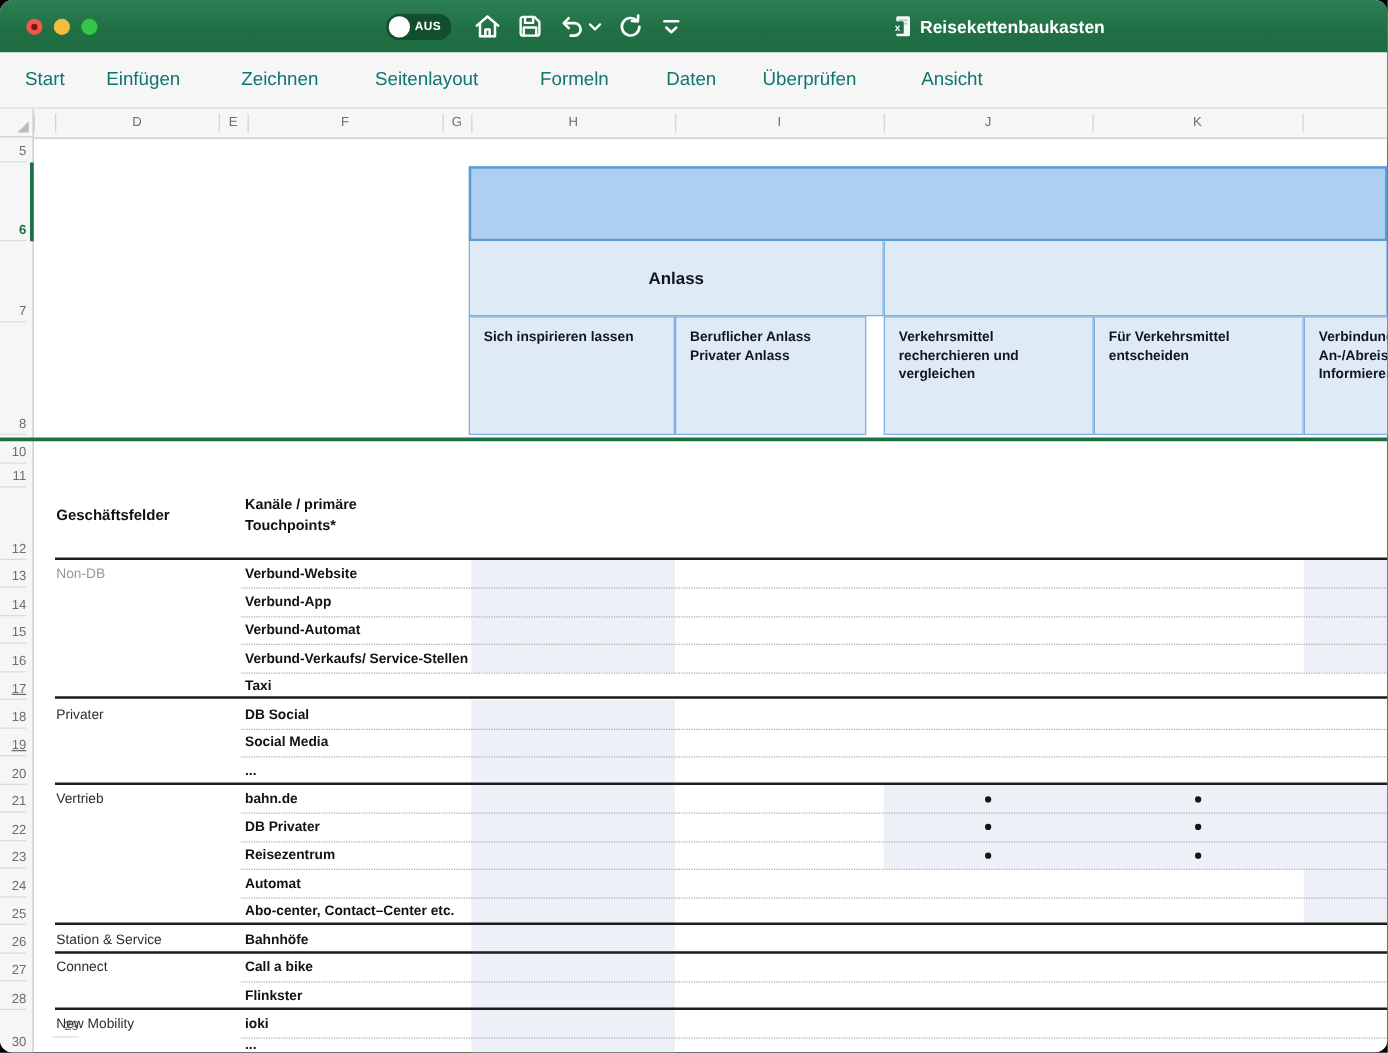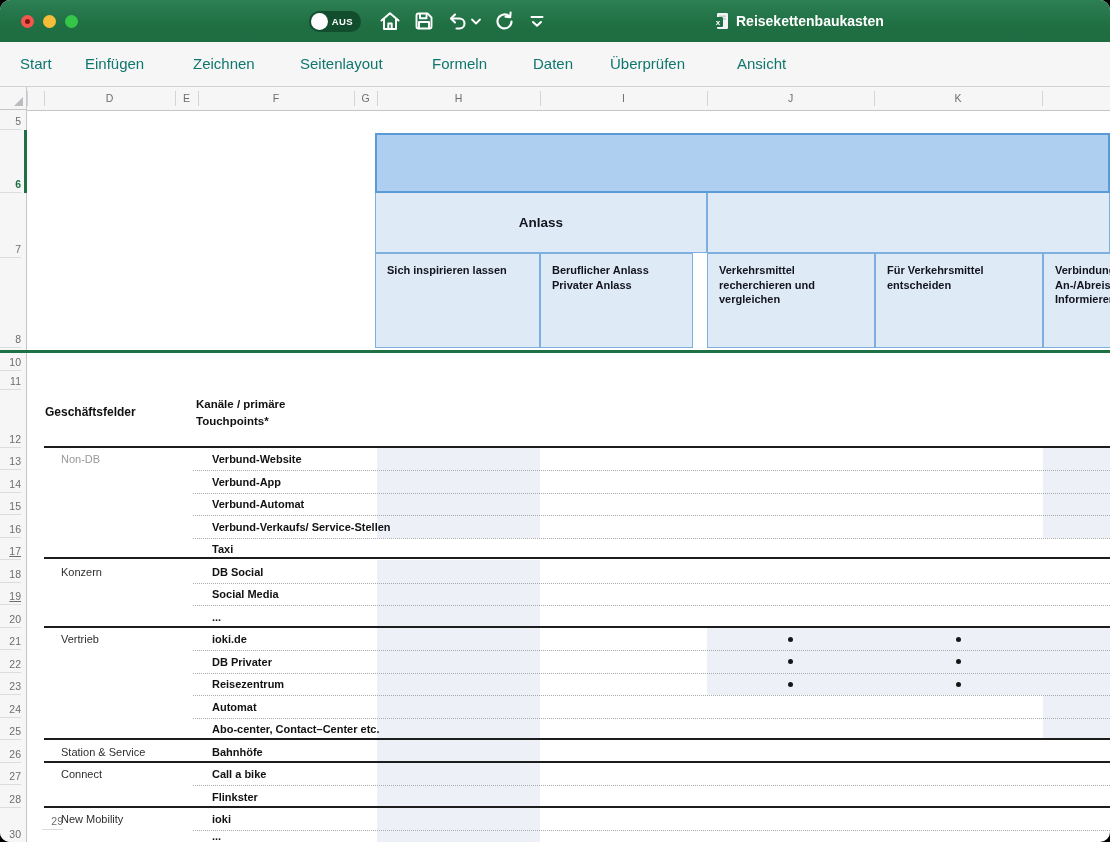--- a/index.html
+++ b/index.html
@@ -46,21 +46,21 @@
   .phase-cell{position:absolute;top:0;height:95px;background:#deebf7;border:1px solid #7fafdf;border-top:1px solid #7fafdf;box-sizing:border-box;padding:9px 10px 0 11px;font-size:11px;font-weight:700;color:#14141e;line-height:14.5px;}
 
   
   .gf-header{position:absolute;left:45px;top:405px;font-size:12px;font-weight:700;color:#111;}
   .kanal-header{position:absolute;left:196px;top:396px;font-size:11.5px;font-weight:700;color:#111;line-height:16.5px;width:160px;}
 
   
   .shade{position:absolute;background:#edf1f7;}
   .tline{position:absolute;left:44px;width:1066px;height:2px;background:#1d1d1d;z-index:5;}
   .dline{position:absolute;left:193px;width:917px;height:0;border-top:1px dotted #aaaaaa;z-index:4;}
-  .brow{position:absolute;left:16px;width:890px;}
+  .brow{position:absolute;left:0;width:890px;}
   .glabel{position:absolute;left:45px;top:0;height:100%;display:flex;align-items:center;font-size:11px;color:#2e2e2e;white-space:nowrap;}
   .glabel.muted{color:#989898;}
   .chan{position:absolute;left:196px;top:0;height:100%;display:flex;align-items:center;font-size:11px;font-weight:700;color:#121212;white-space:nowrap;}
   .dot{position:absolute;width:5px;height:5px;border-radius:50%;background:#161616;z-index:6;}
 </style>
 </head>
 <body>
 
 <div id="window">
 
@@ -256,32 +256,32 @@
     <div class="brow" style="top:493px;height:22px">
       <span class="chan">Verbund-Automat</span>
     </div>
     <div class="brow" style="top:515px;height:23px">
       <span class="chan">Verbund-Verkaufs/ Service-Stellen</span>
     </div>
     <div class="brow" style="top:538px;height:22px">
       <span class="chan">Taxi</span>
     </div>
     <div class="brow" style="top:560px;height:23px">
-      <span class="glabel">Konzern</span>
+      <span class="glabel">Privater</span>
       <span class="chan">DB Social</span>
     </div>
     <div class="brow" style="top:583px;height:22px">
       <span class="chan">Social Media</span>
     </div>
     <div class="brow" style="top:605px;height:23px">
       <span class="chan">...</span>
     </div>
     <div class="brow" style="top:628px;height:22px">
       <span class="glabel">Vertrieb</span>
-      <span class="chan">ioki.de</span>
+      <span class="chan">bahn.de</span>
     </div>
     <div class="brow" style="top:650px;height:23px">
       <span class="chan">DB Privater</span>
     </div>
     <div class="brow" style="top:673px;height:22px">
       <span class="chan">Reisezentrum</span>
     </div>
     <div class="brow" style="top:695px;height:23px">
       <span class="chan">Automat</span>
     </div>

